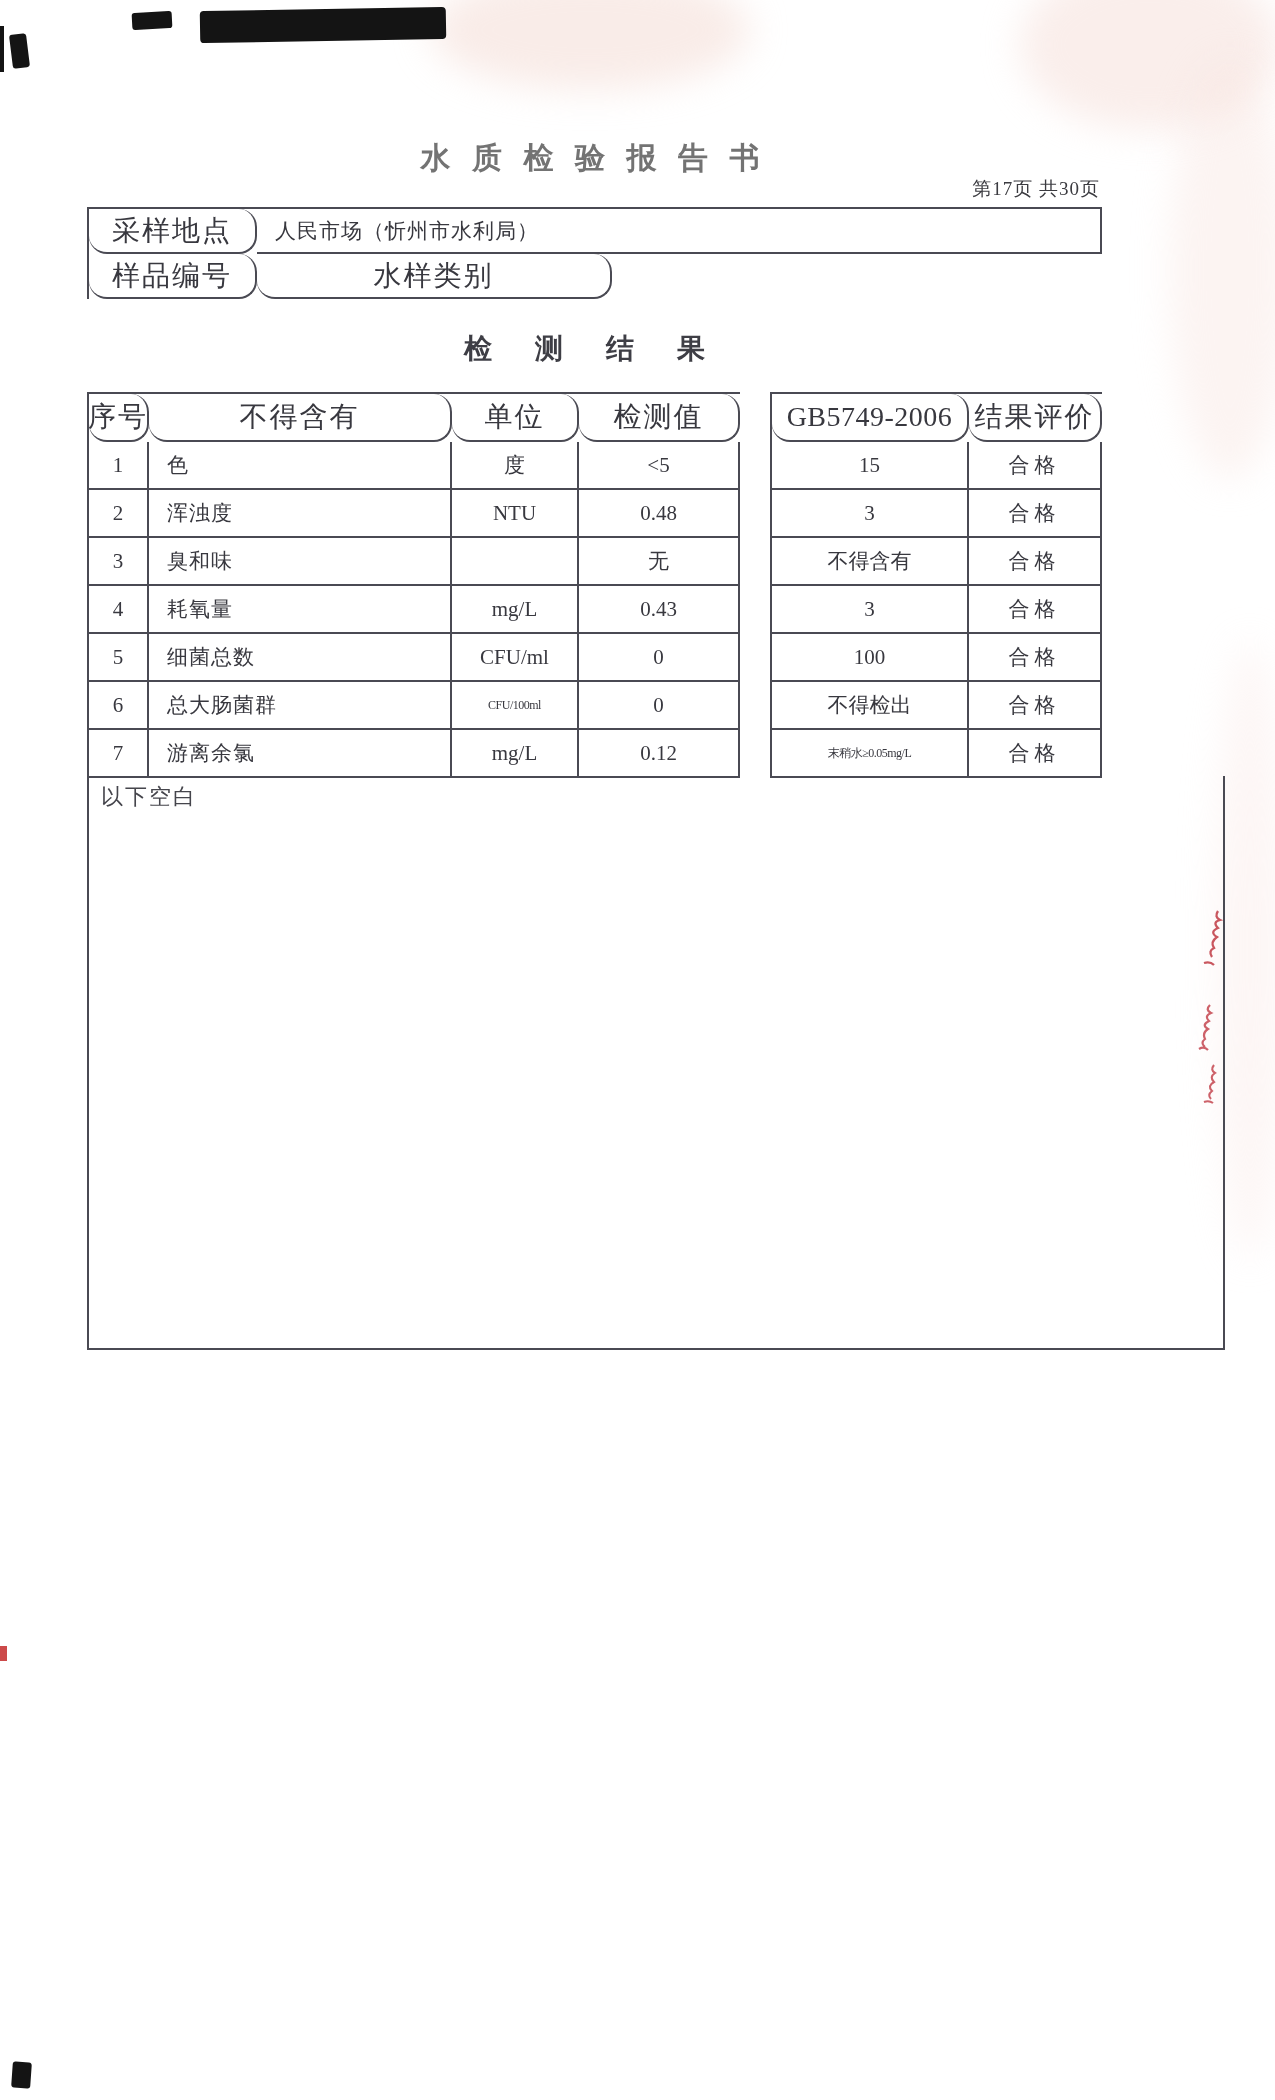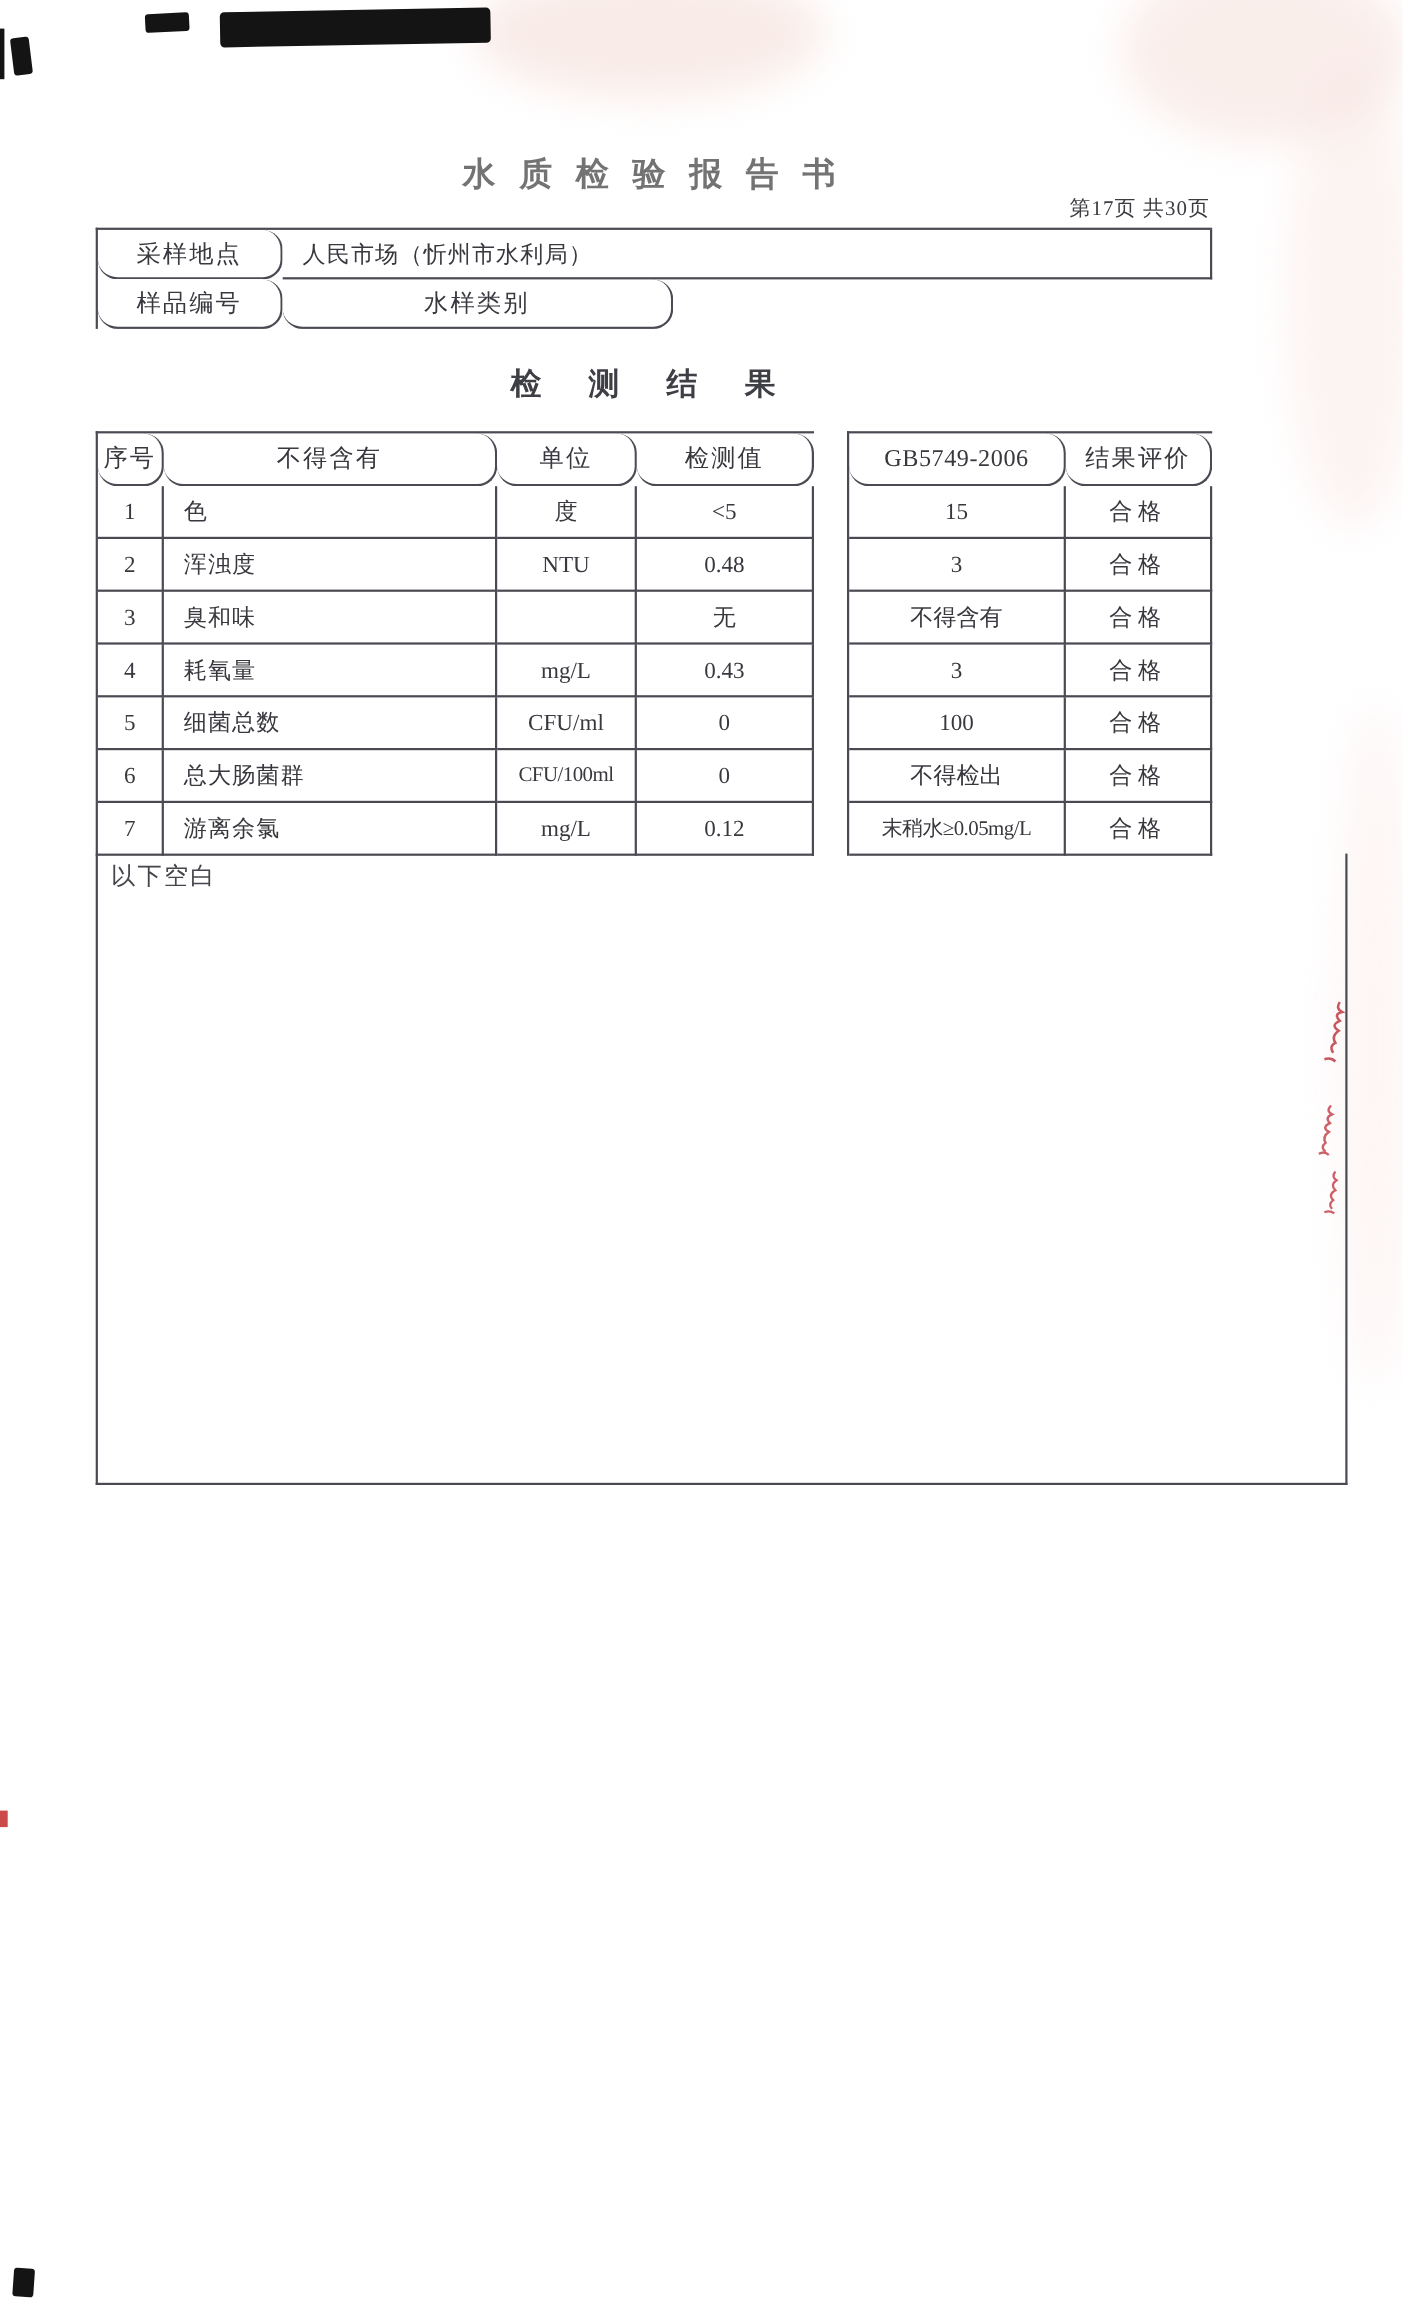--- a/index.html
+++ b/index.html
@@ -24,23 +24,23 @@
   }
   .grid{
     position:absolute;display:grid;
     border-top:2px solid var(--line);border-left:2px solid var(--line);
   }
   .cell{
     border-right:2px solid var(--line);border-bottom:2px solid var(--line);
     display:flex;align-items:center;justify-content:center;
     font-size:21px;color:var(--ink);box-sizing:border-box;white-space:nowrap;
   }
-  .cell.head{font-size:22px;letter-spacing:2px;border-radius:18px;}
+  .cell.head{font-size:28px;letter-spacing:2px;border-radius:18px;}
   .cell.left{justify-content:flex-start;padding-left:18px;letter-spacing:1px;}
-  .cell.condensed{font-size:19px;letter-spacing:-0.5px;}
+  .cell.condensed{font-size:12px;letter-spacing:-0.5px;}
   #info-grid{left:87px;top:207px;grid-template-columns:168px 355px 150px 340px;grid-auto-rows:45px;}
   #info-grid .span3{grid-column:span 3;}
   .section{
     position:absolute;left:87px;top:330px;width:1013px;text-align:center;
     font-size:28px;font-weight:bold;letter-spacing:18px;color:#3e3e45;
   }
   #left-grid{left:87px;top:392px;grid-template-columns:60px 303px 127px 161px;grid-auto-rows:48px;}
   #right-grid{left:770px;top:392px;grid-template-columns:197px 133px;grid-auto-rows:48px;}
   .eval{letter-spacing:5px;text-align:right;}
   #blank-box{

